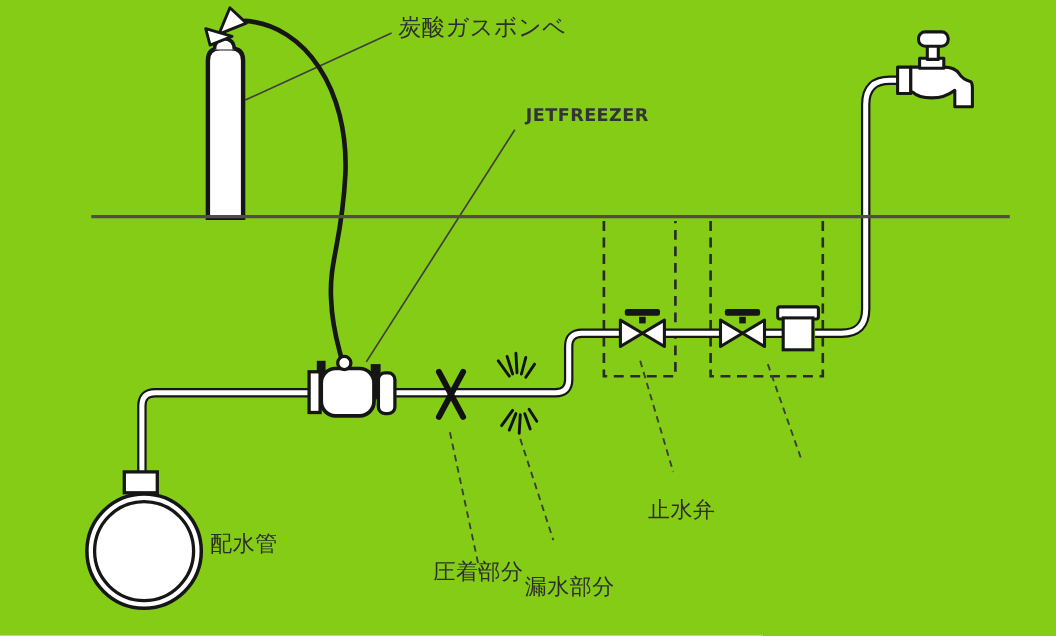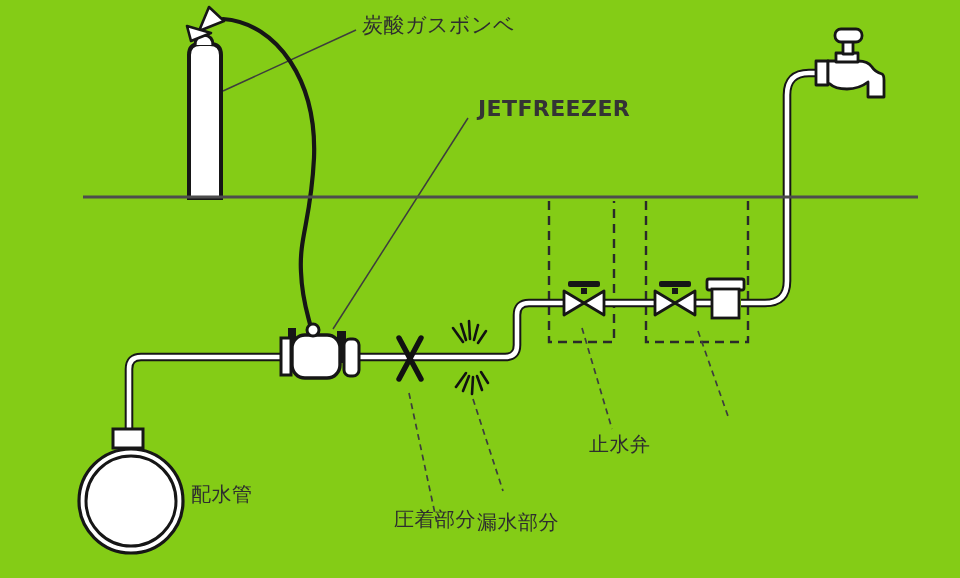--- a/index.html
+++ b/index.html
@@ -13,25 +13,25 @@
   #stage svg{position:absolute;left:0;top:0;}
   .lbl{
     position:absolute;
     color:#2e2e2e;
     white-space:nowrap;
     line-height:1.15;
     letter-spacing:0.5px;
   }
   .lbl-jp{font-size:20px;}
   .lbl-gas{left:362px;top:13px;font-size:21px;}
-  .lbl-jet{left:478px;top:96px;font-size:22px;font-weight:600;letter-spacing:0.4px;color:#343434;}
+  .lbl-jet{left:478px;top:96px;font-size:16px;font-weight:600;letter-spacing:0.4px;color:#343434;}
   .lbl-pipe{left:191px;top:483px;font-size:20px;}
   .lbl-crimp{left:394px;top:508px;}
-  .lbl-leak{left:477px;top:511px;}
-  .lbl-stop{left:589px;top:433px;}
+  .lbl-leak{left:477px;top:522px;}
+  .lbl-stop{left:589px;top:452px;}
   .lbl-meter{left:697px;top:421px;}
 </style>
 </head>
 <body>
 
 <div id="stage">
 
   <svg width="960" height="578" viewBox="0 0 960 578">
 
     <g fill="none" stroke="#2a2a2a" stroke-width="2.4" stroke-dasharray="9 6">

